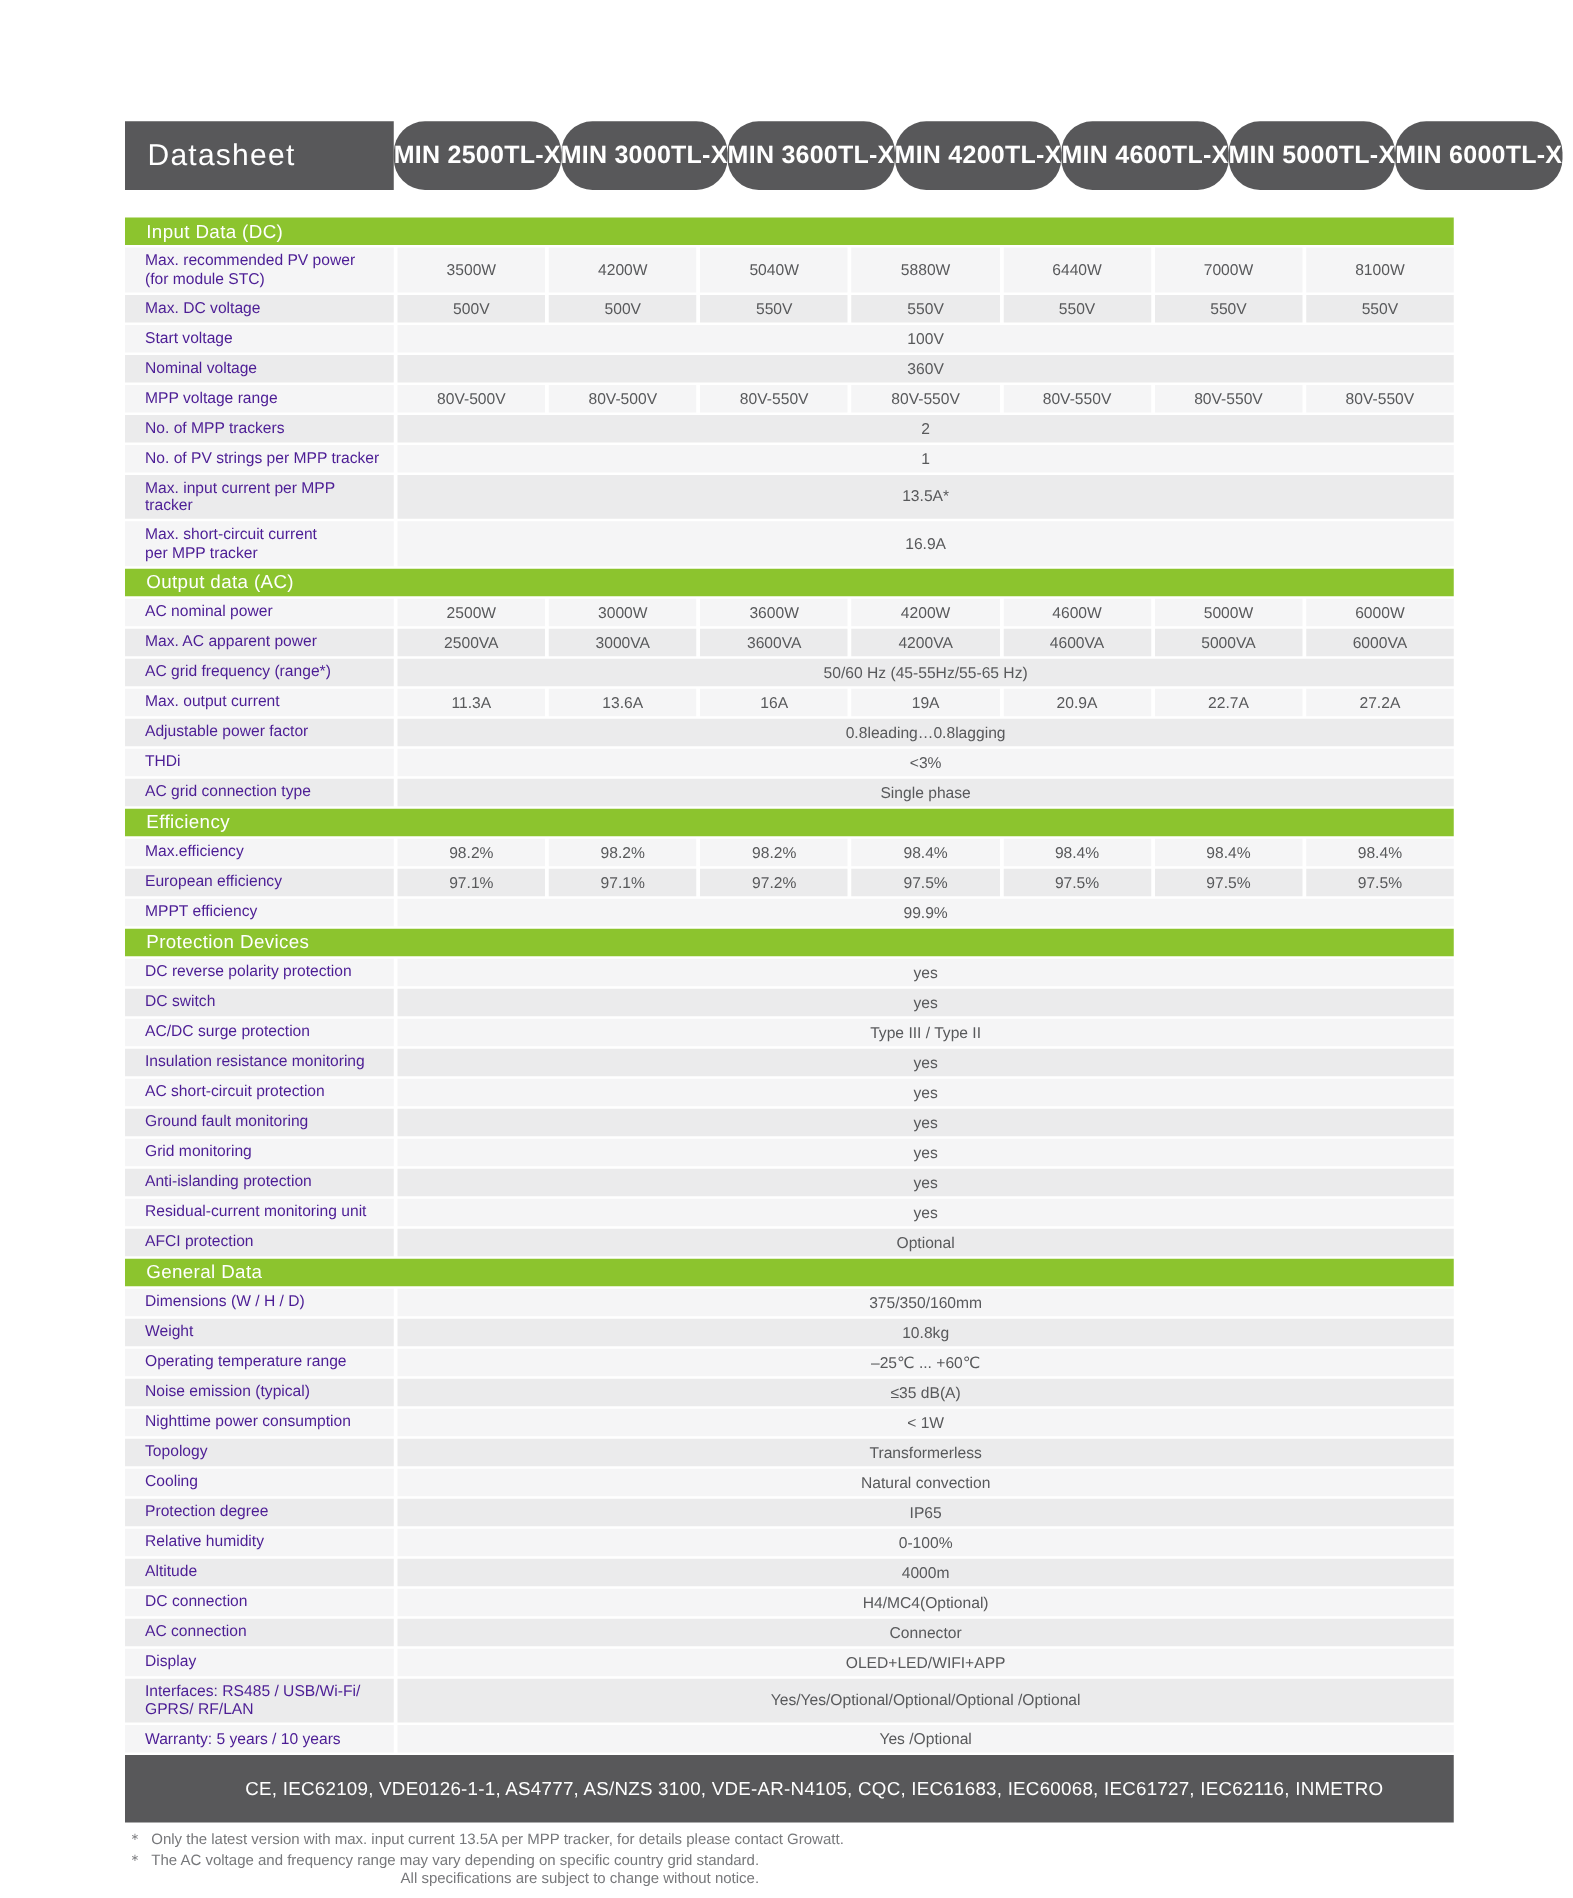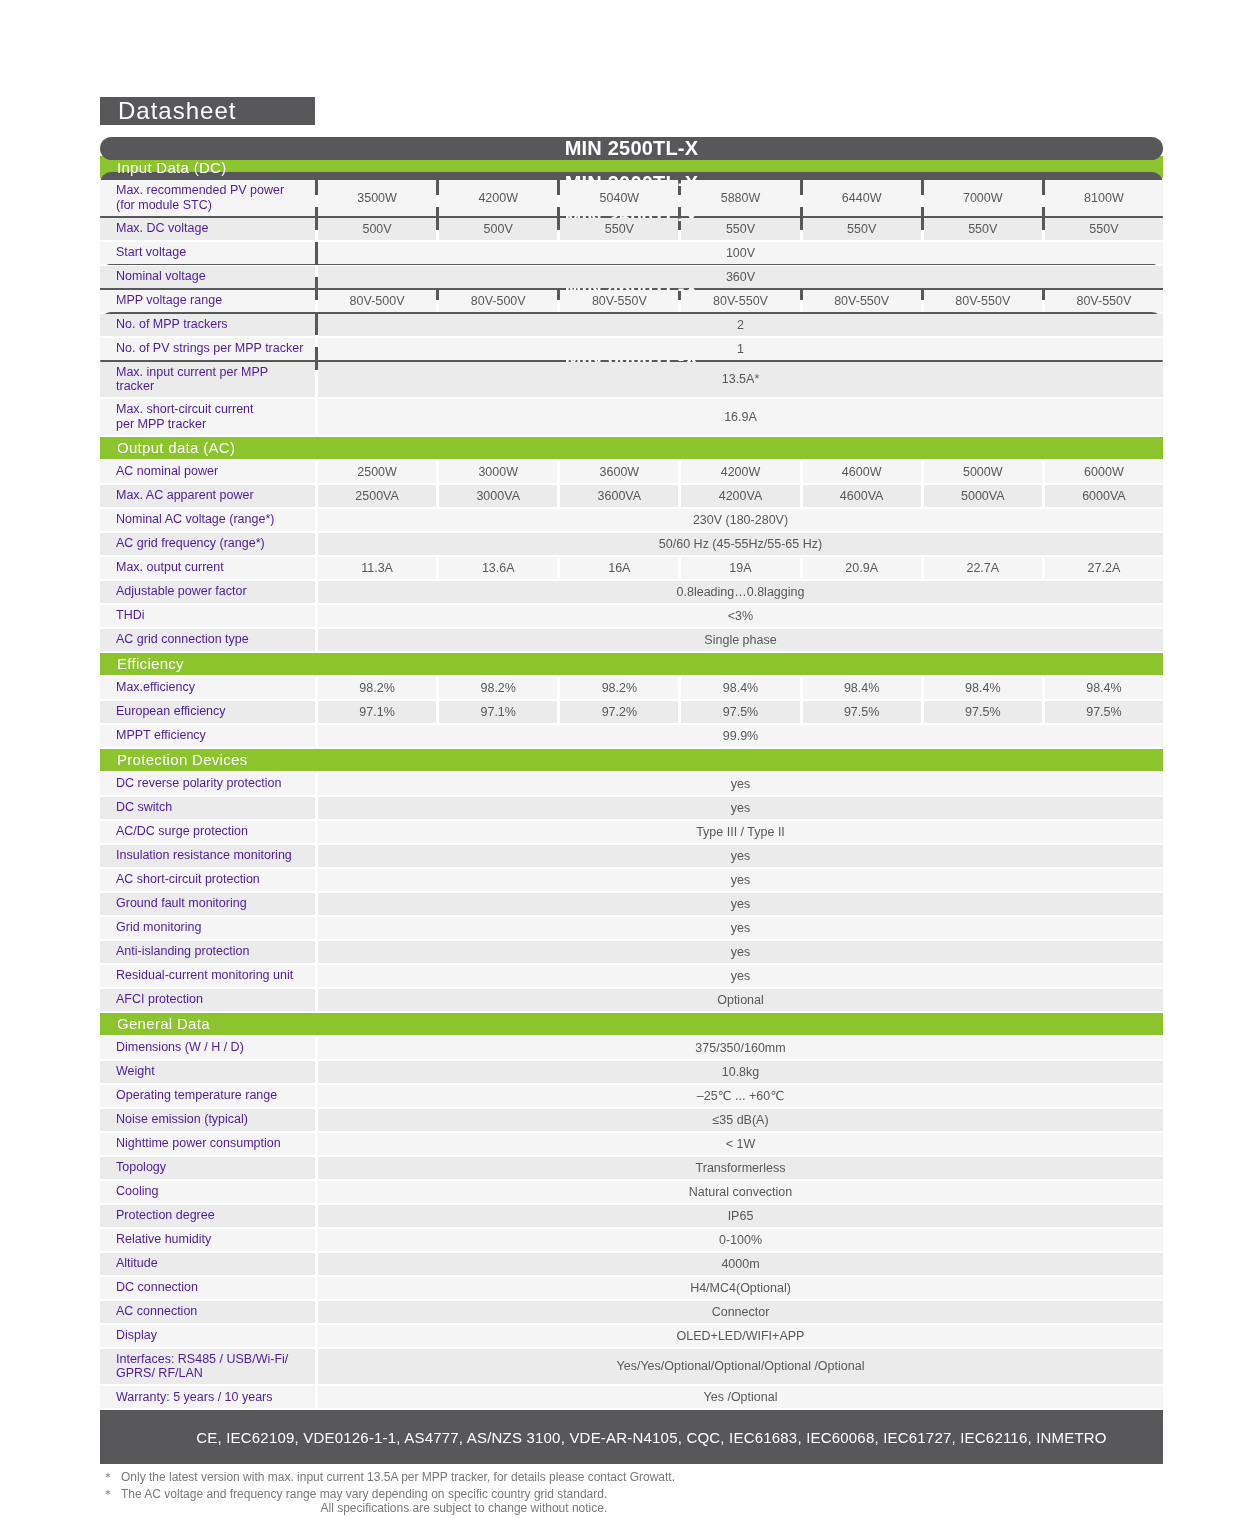--- a/index.html
+++ b/index.html
@@ -5,21 +5,21 @@
   html,body{margin:0;padding:0;}
   body{
     width:1258px;height:1518px;overflow:hidden;background:#ffffff;
     font-family:"Liberation Sans","DejaVu Sans",sans-serif;
     -webkit-font-smoothing:antialiased;
   }
   .page{box-sizing:border-box;padding:97px 95px 0 100px;}
   .table{width:1063px;}
 
   
-  .header-row{display:flex;gap:12px;height:55px;margin-bottom:4px;flex-direction:column;}
+  .header-row{display:flex;gap:0;height:55px;margin-bottom:22px;}
   .datasheet-box{
     width:215px;flex:none;background:var(--dark);color:#fff;
     display:flex;align-items:center;padding-left:18px;box-sizing:border-box;
     font-size:24px;font-weight:300;letter-spacing:1px;
   }
   .model-box{
     flex:1;background:var(--dark);color:#fff;
     display:flex;align-items:center;justify-content:center;
     font-size:20px;font-weight:bold;letter-spacing:.2px;white-space:nowrap;border-radius:25px;
   }
@@ -184,26 +184,20 @@
           </div>
           <div class="vals">
             <div class="value-cell">2500VA</div>
             <div class="value-cell">3000VA</div>
             <div class="value-cell">3600VA</div>
             <div class="value-cell">4200VA</div>
             <div class="value-cell">4600VA</div>
             <div class="value-cell">5000VA</div>
             <div class="value-cell">6000VA</div>
           </div>
-        </div>
-        <div class="row light">
-          <div class="label-cell">
-            <span>Nominal AC voltage (range*)</span>
-          </div>
-          <div class="span-cell">230V (180-280V)</div>
         </div>
         <div class="row dark">
           <div class="label-cell">
             <span>AC grid frequency (range*)</span>
           </div>
           <div class="span-cell">50/60 Hz (45-55Hz/55-65 Hz)</div>
         </div>
         <div class="row light">
           <div class="label-cell">
             <span>Max. output current</span>

